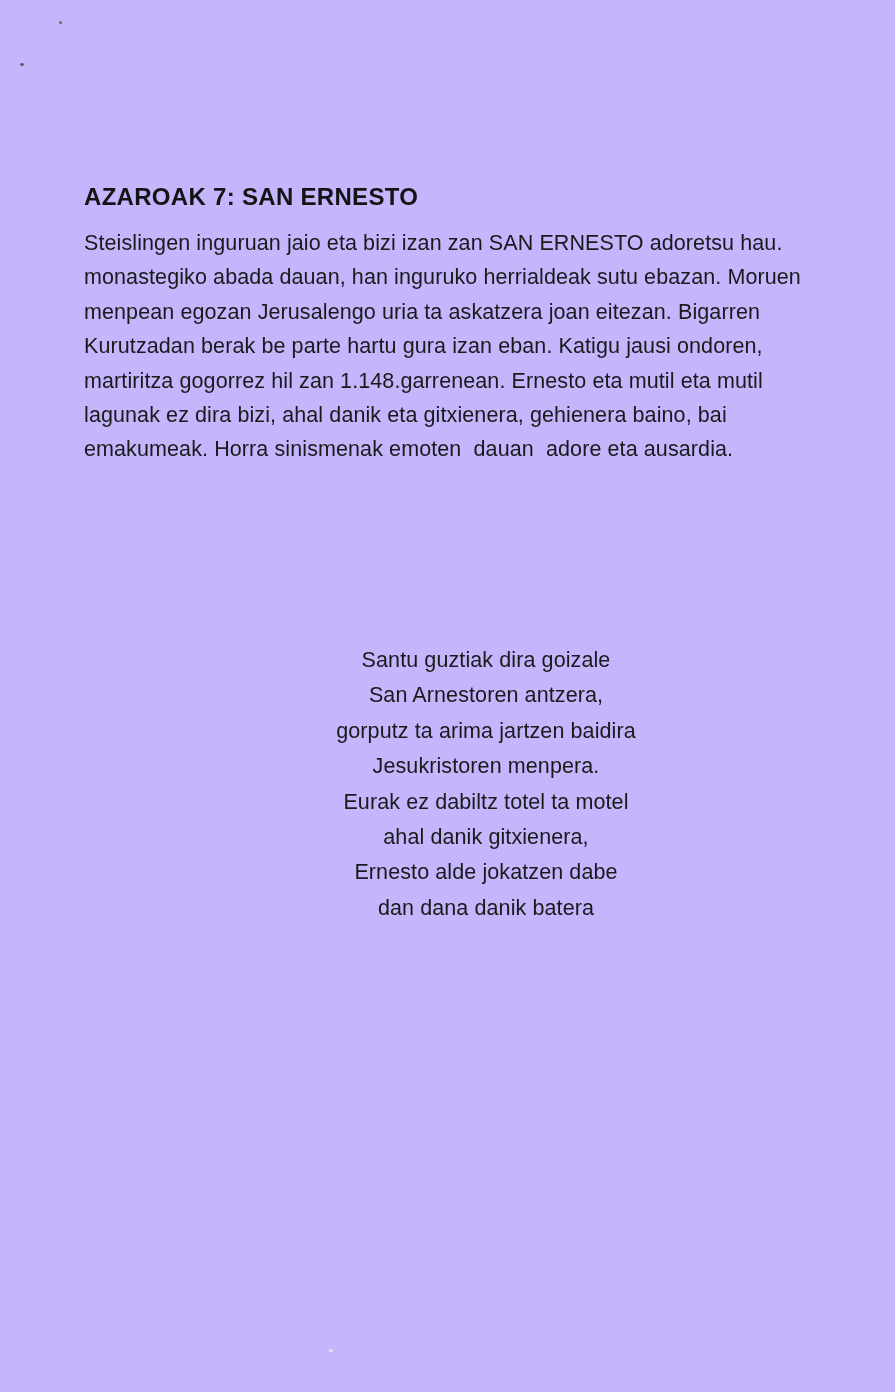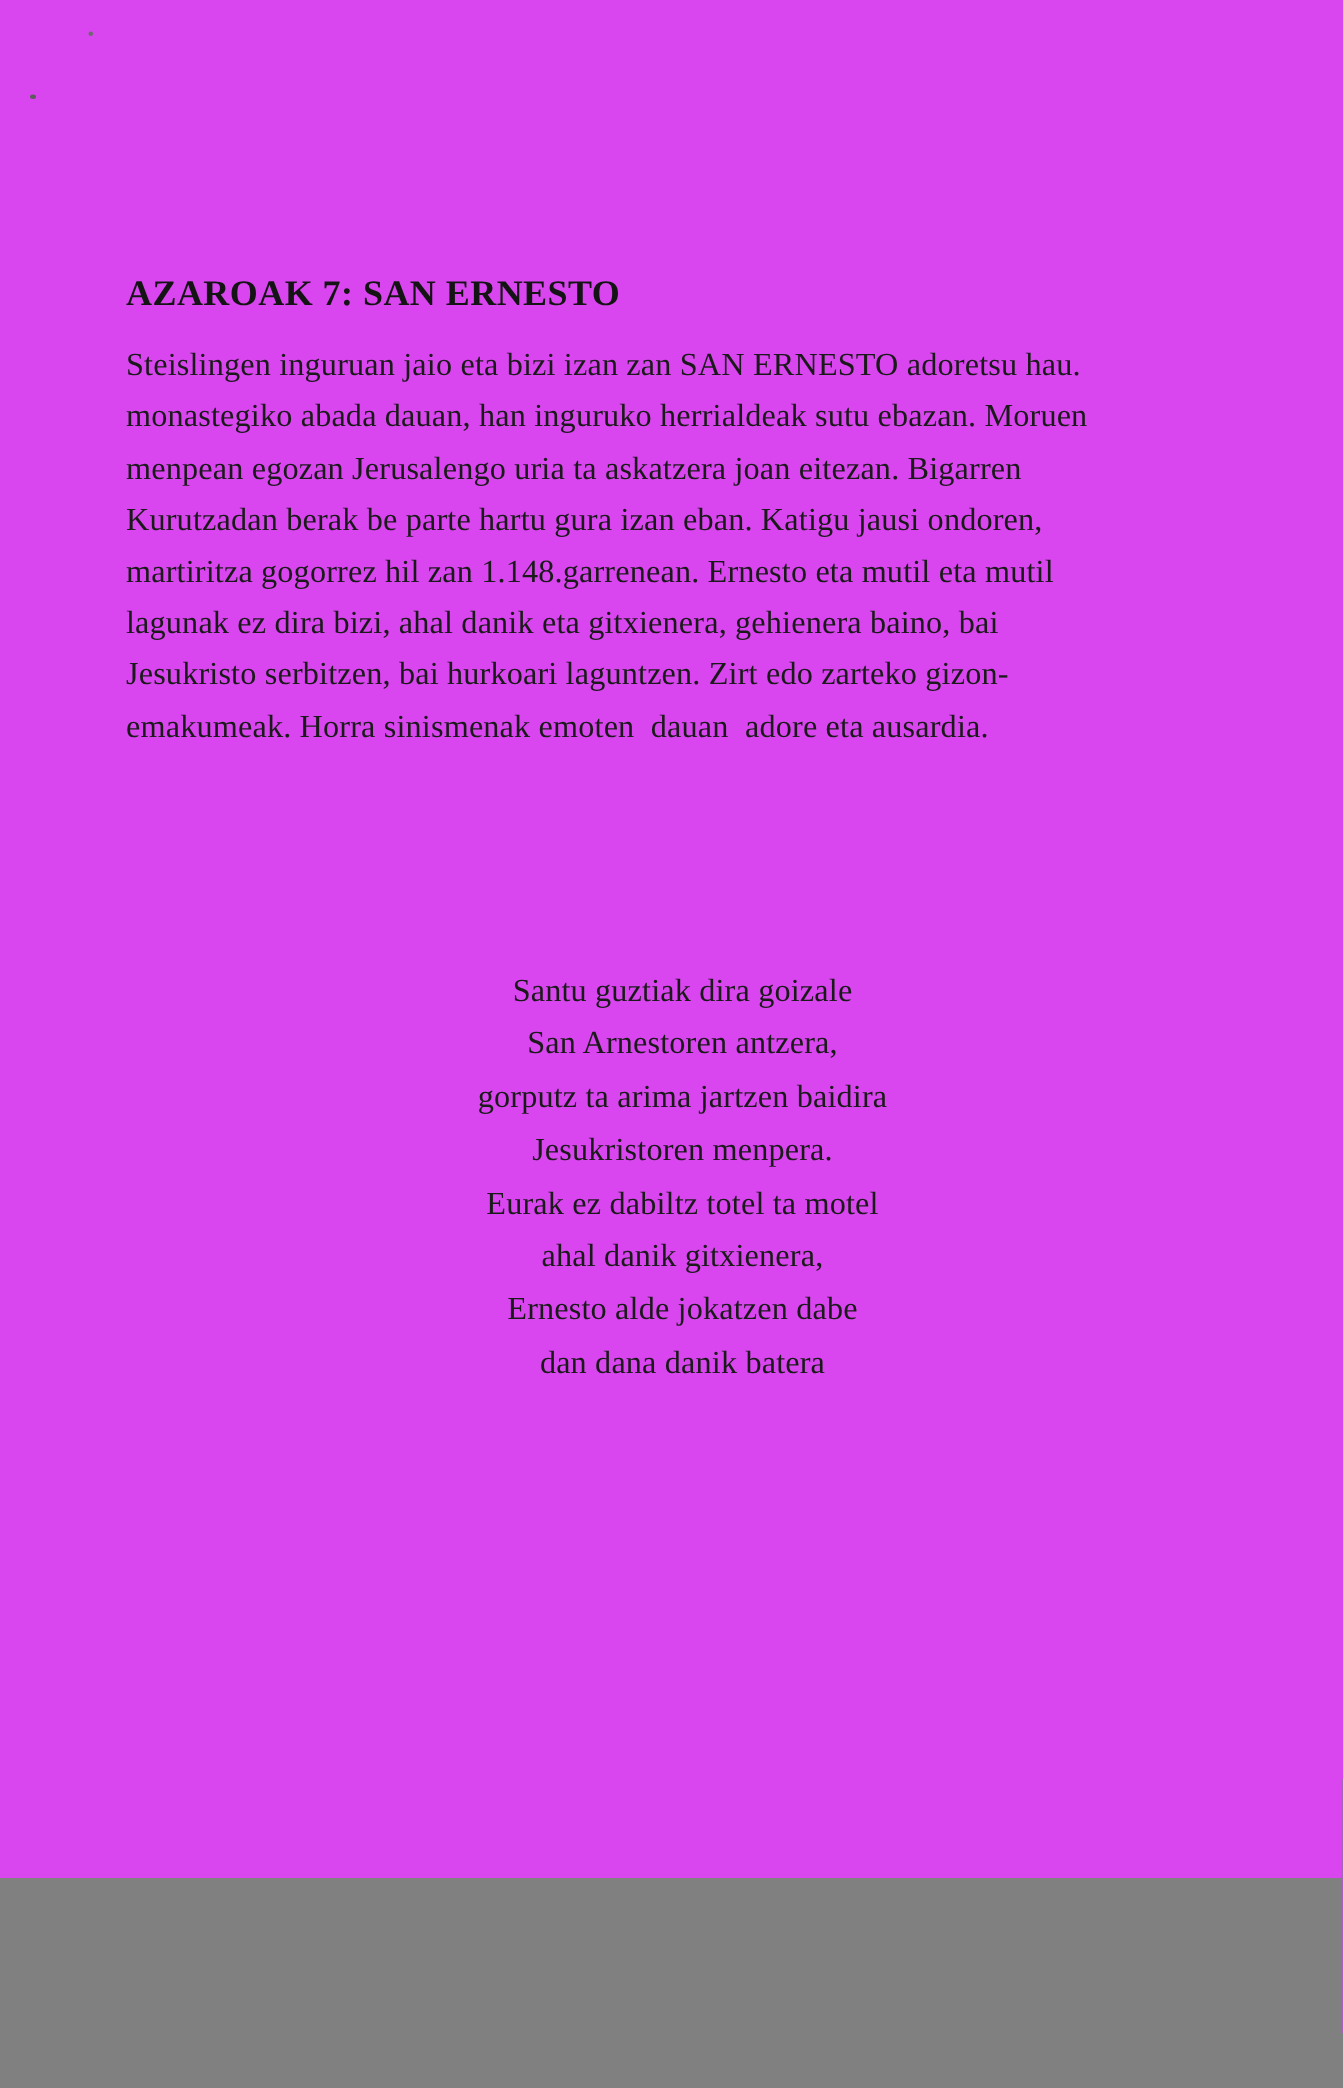--- a/index.html
+++ b/index.html
@@ -1,24 +1,24 @@
 <!DOCTYPE html>
 <html><head>
 <meta charset="utf-8">
 <style>
   * { margin: 0; padding: 0; box-sizing: border-box; }
   html, body { background: #808080; }
   .page {
     position: relative;
     width: 895px;
-    height: 1252px;
+    height: 1392px;
     margin: 0 auto;
-    background: #d946ef;
+    background: #c4b5fd;
     overflow: hidden;
-    font-family: Liberation Serif, serif;
+    font-family: Liberation Sans, sans-serif;
     color: #1a1a1a;
   }
   .heading {
     position: absolute;
     left: 84px;
     top: 183px;
     font-size: 24px;
     font-weight: bold;
     letter-spacing: 0.3px;
     white-space: pre;
@@ -29,21 +29,21 @@
     left: 84px;
     top: 226px;
     width: 795px;
     font-size: 21.5px;
     line-height: 34.4px;
     letter-spacing: 0.1px;
   }
   .paragraph .text-line { white-space: pre; }
   .poem {
     position: absolute;
-    left: 68px;
+    left: 99px;
     top: 643px;
     width: 774px;
     text-align: center;
     font-size: 21.5px;
     line-height: 35.4px;
     letter-spacing: 0.1px;
   }
   .poem .text-line { white-space: pre; }
   .speck {
     position: absolute;
@@ -73,21 +73,20 @@
       <div class="text-line">monastegiko abada dauan, han inguruko herrialdeak sutu ebazan. Moruen</div>
 
       <div class="text-line">menpean egozan Jerusalengo uria ta askatzera joan eitezan. Bigarren</div>
 
       <div class="text-line">Kurutzadan berak be parte hartu gura izan eban. Katigu jausi ondoren,</div>
 
       <div class="text-line">martiritza gogorrez hil zan 1.148.garrenean. Ernesto eta mutil eta mutil</div>
 
       <div class="text-line">lagunak ez dira bizi, ahal danik eta gitxienera, gehienera baino, bai</div>
 
-      <div class="text-line">Jesukristo serbitzen, bai hurkoari laguntzen. Zirt edo zarteko gizon-</div>
 
       <div class="text-line">emakumeak. Horra sinismenak emoten  dauan  adore eta ausardia.</div>
     </div>
 
   <div class="poem">
 
       <div class="text-line">Santu guztiak dira goizale</div>
 
       <div class="text-line">San Arnestoren antzera,</div>
 

